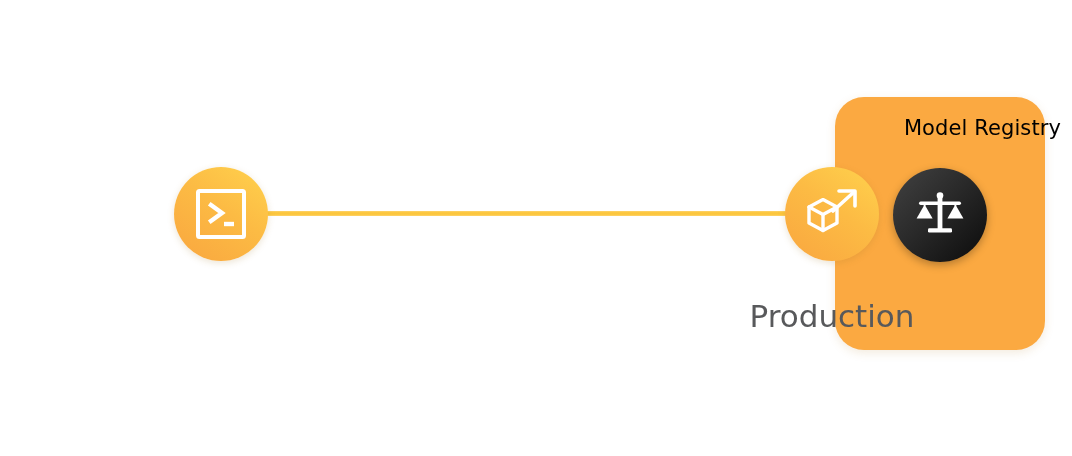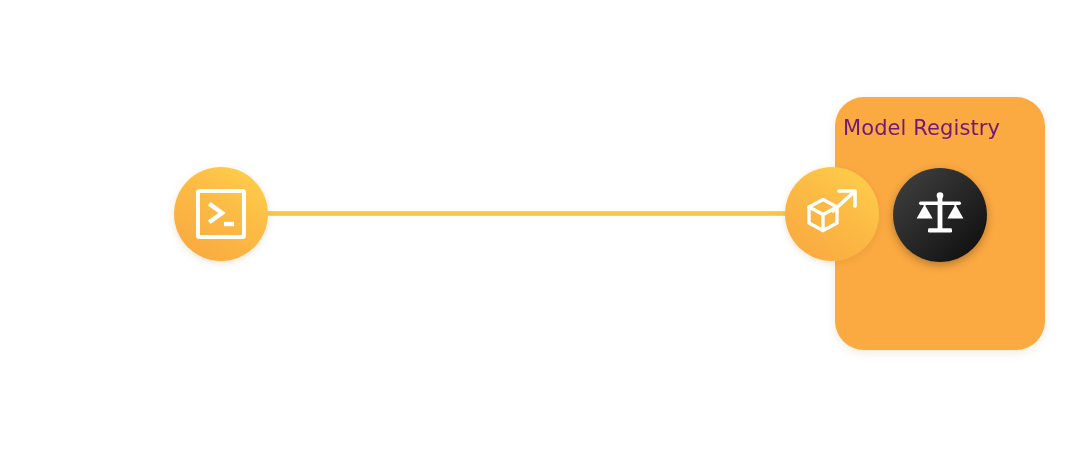--- a/index.html
+++ b/index.html
@@ -65,25 +65,25 @@
     top: 97px;
     width: 210px;
     height: 253px;
     background: #fba941;
     border-radius: 29px;
     box-shadow: 0 3px 10px rgba(180,130,50,0.16);
   }
   .card-title {
     position: absolute;
     top: 19px;
-    left: 8px;
+    left: 16px;
     width: 100%;
-    text-align: left;
+    text-align: right;
     font-size: 21px;
-    color: #701a75;
+    color: #000000;
     letter-spacing: 0.1px;
     white-space: nowrap;
   }
   .dark-circle {
     position: absolute;
     left: 50%;
     top: 71px;
     transform: translateX(-50%);
     width: 94px;
     height: 94px;
@@ -176,15 +176,16 @@
             <path d="M19 28.6 L19 44.6"></path>
           </g>
 
           <g fill="none" stroke="#ffffff" stroke-width="3.6" stroke-linecap="round" stroke-linejoin="round">
             <line x1="29" y1="25" x2="50" y2="6"></line>
             <polyline points="35,5 51,5 51,20"></polyline>
           </g>
         </svg>
       </span>
     </div>
+    <div class="caption">Production</div>
   </div>
 
 </div>
 
 </body></html>

